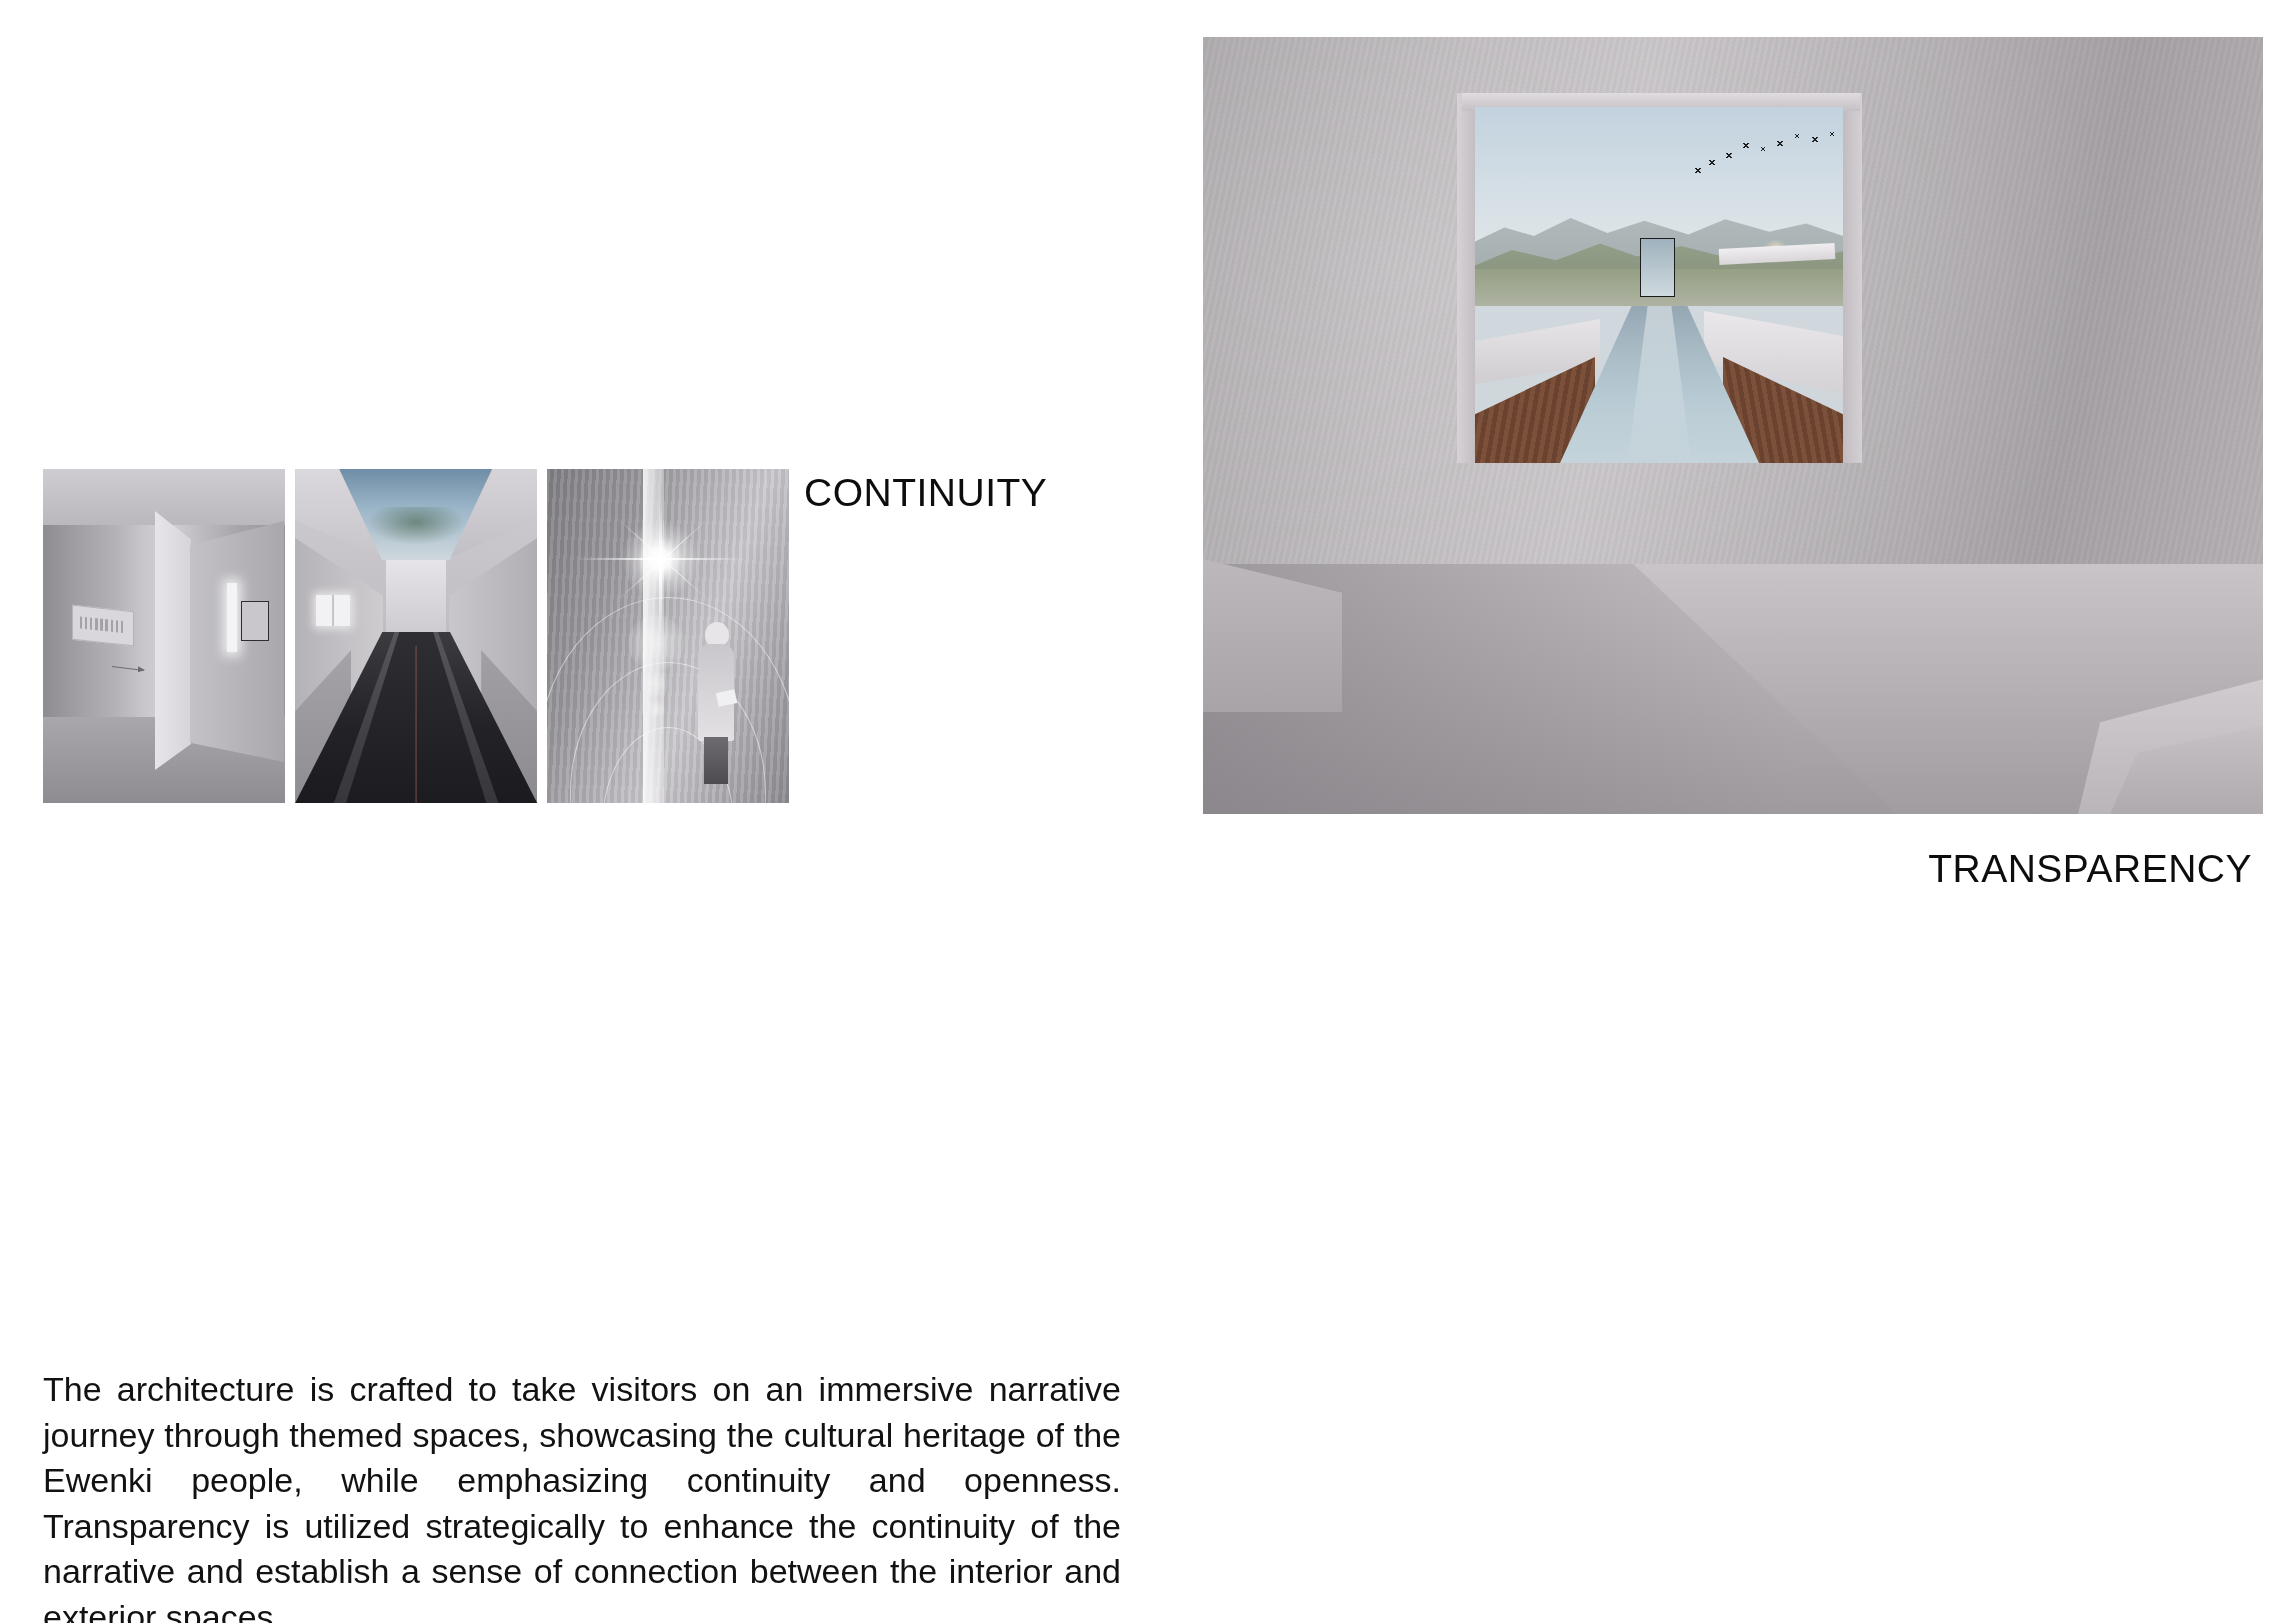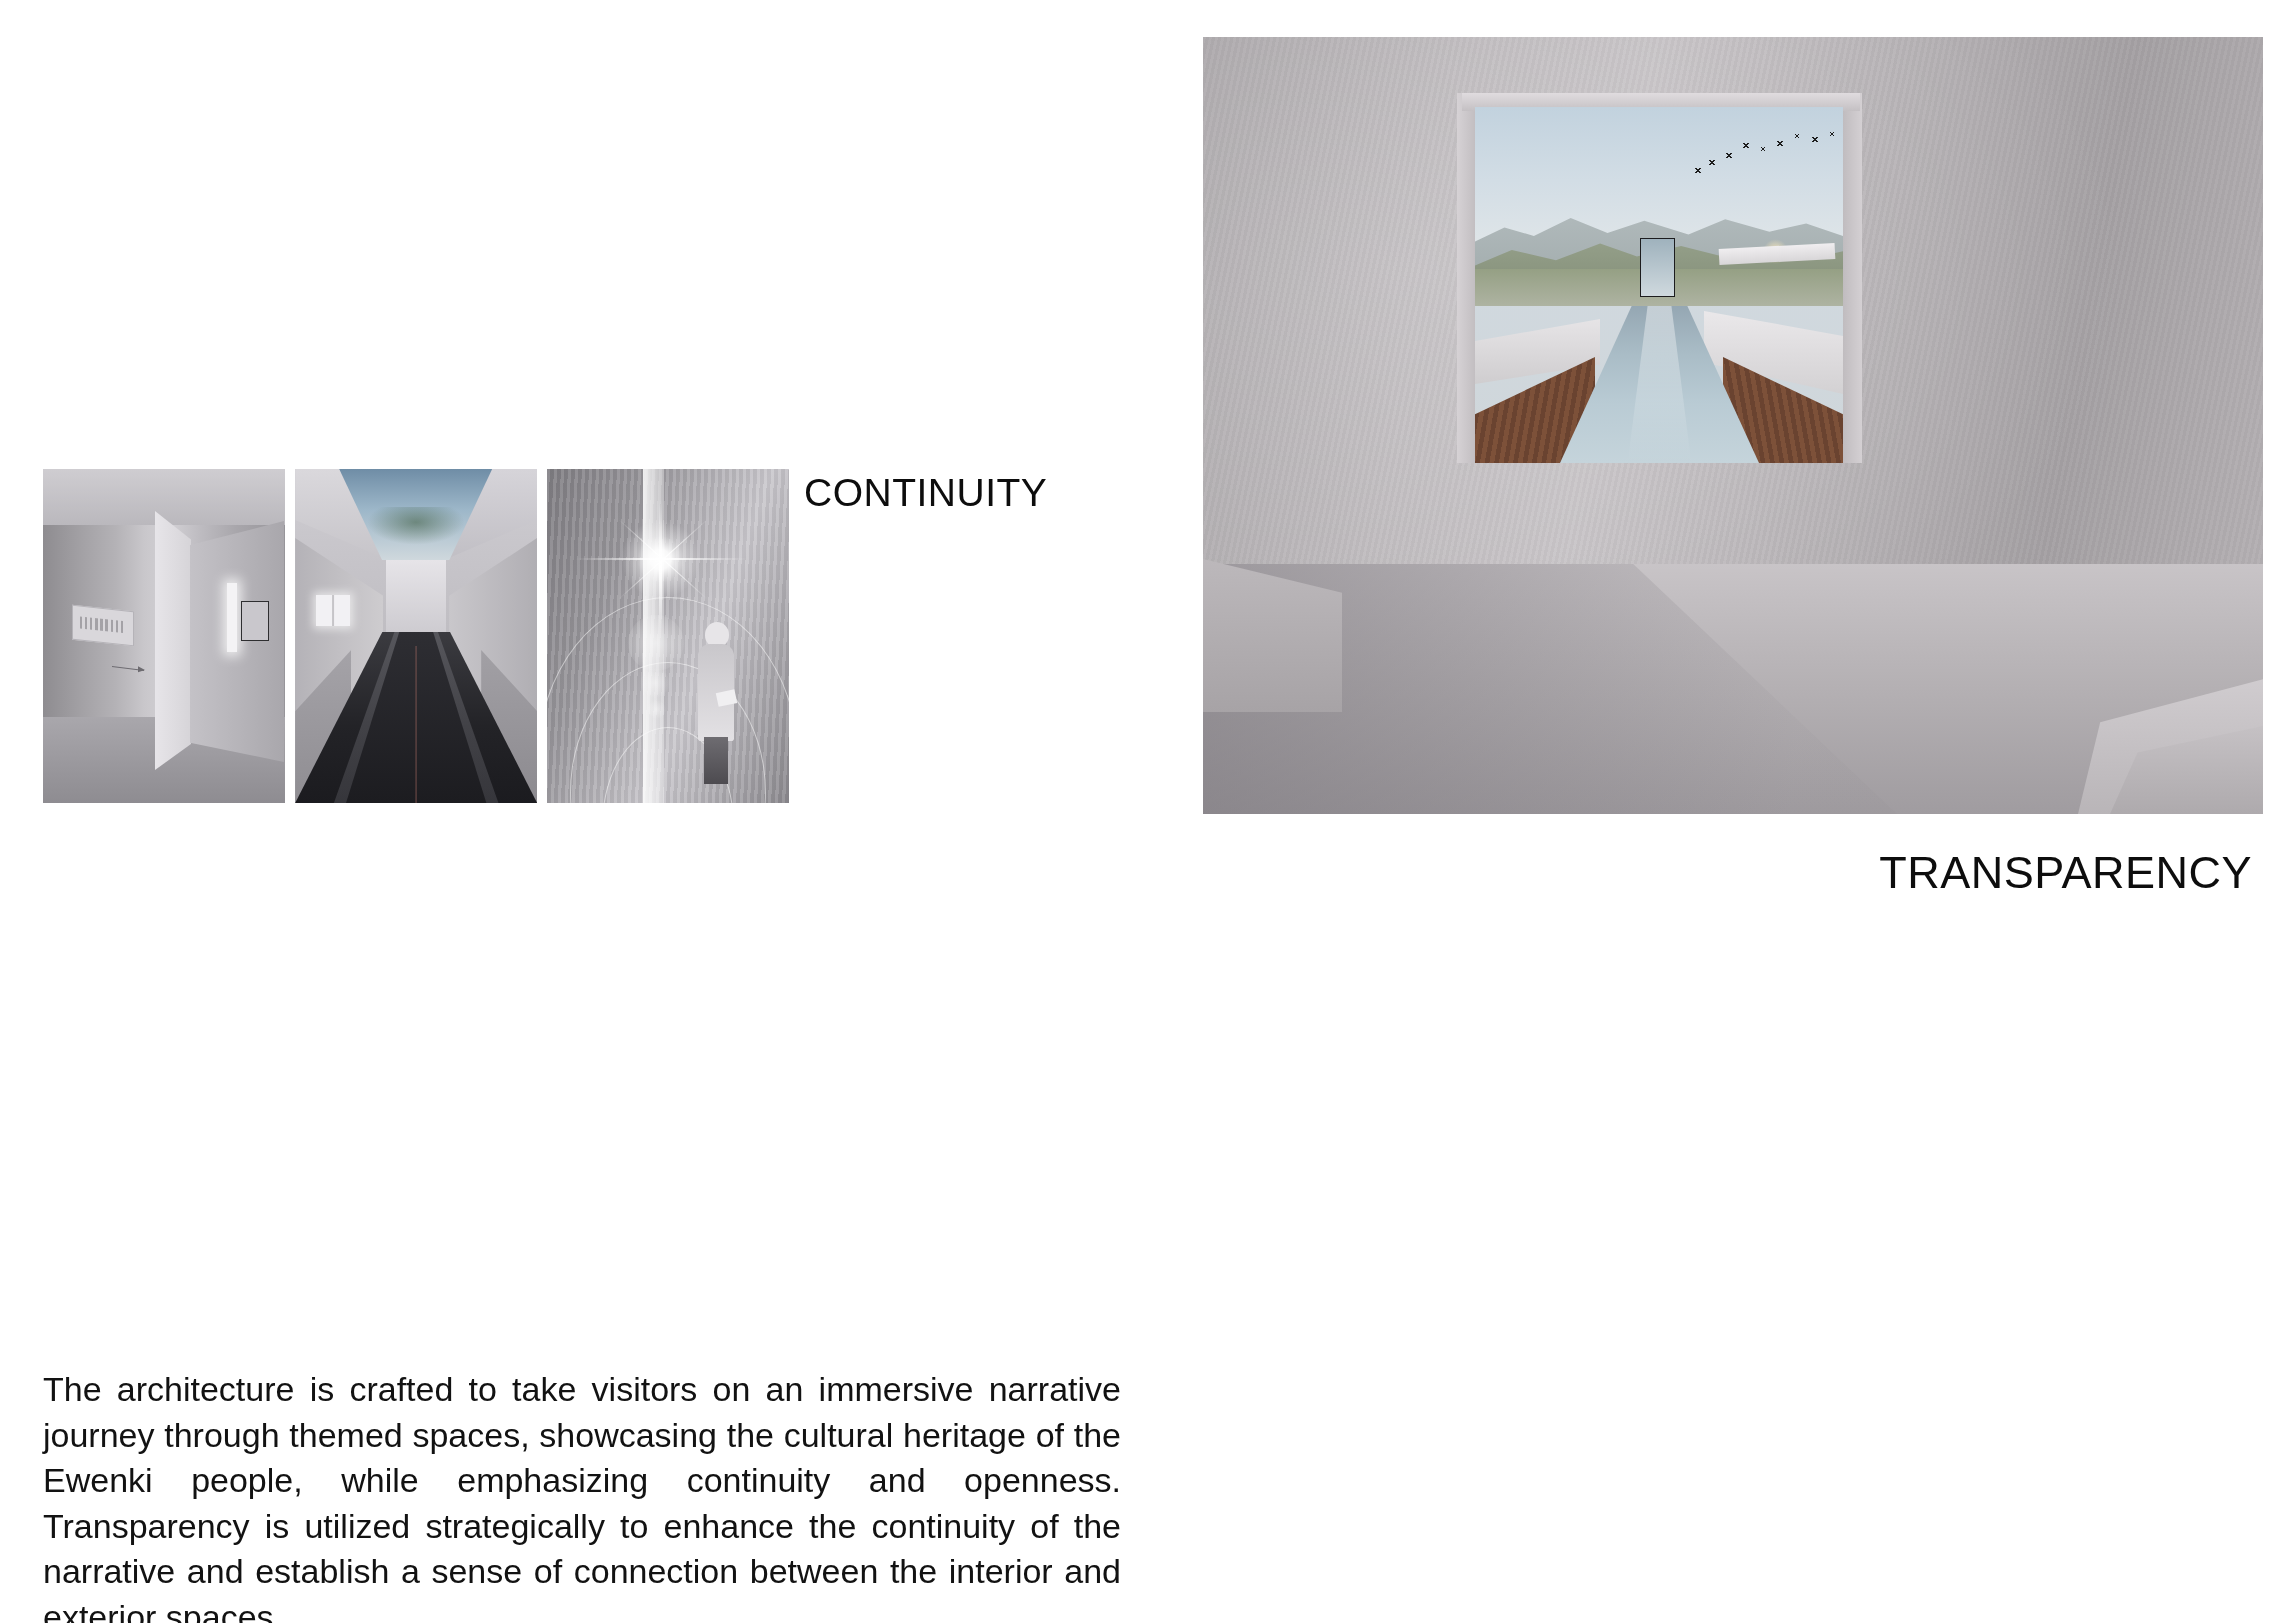--- a/index.html
+++ b/index.html
@@ -386,21 +386,21 @@
   .d-sun {
     position: absolute; right: 55px; top: 132px; width: 25px; height: 25px; border-radius: 50%;
     background: radial-gradient(circle, rgba(255,236,190,.95), rgba(255,236,190,0) 70%);
   }
 
   
   #transparency-label {
     position: absolute;
     right: 43px;
     top: 847px;
-    font-size: 45px;
+    font-size: 39px;
     letter-spacing: 0.5px;
     color: #0d0d0d;
     white-space: nowrap;
   }
 
   
   #body-text {
     position: absolute;
     left: 43px;
     top: 1333px;

